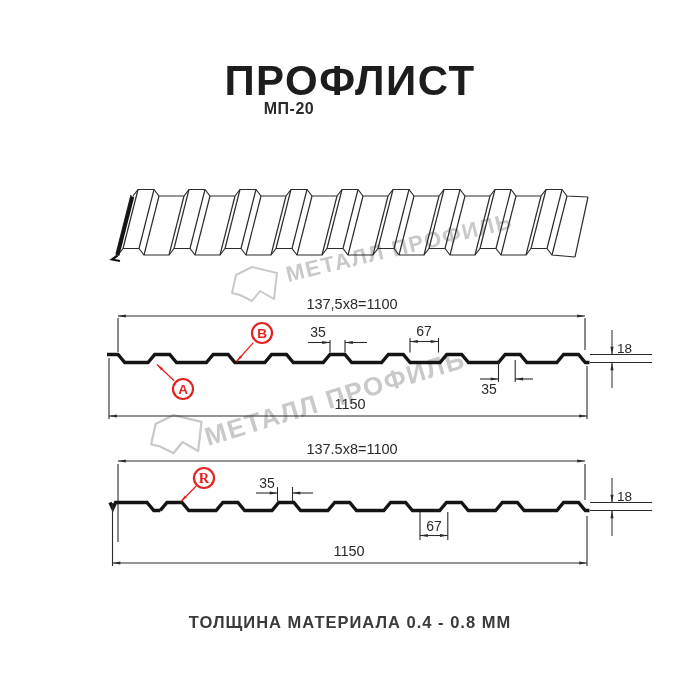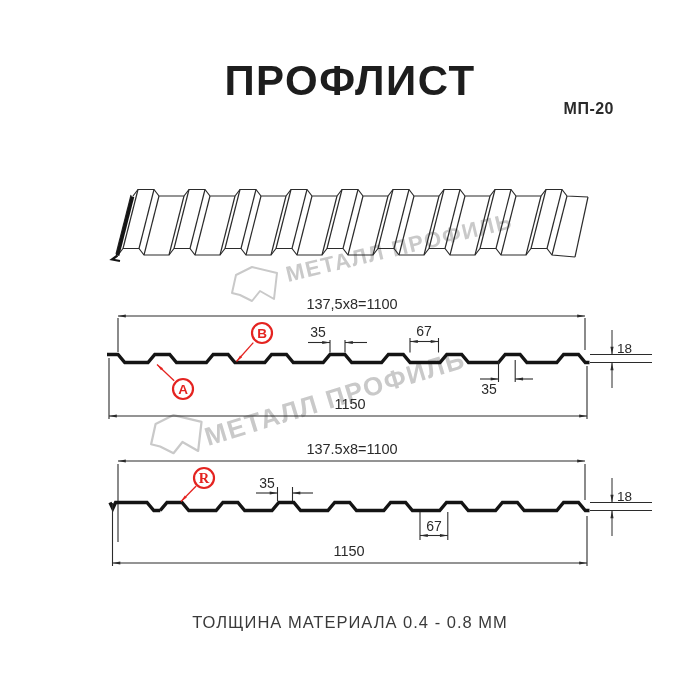--- a/index.html
+++ b/index.html
@@ -1,23 +1,23 @@
 <!DOCTYPE html>
 <html><head>
 <meta charset="utf-8">
 <style>
   html,body{margin:0;padding:0;background:#ffffff;width:700px;height:700px;overflow:hidden;
     font-family:"Liberation Sans",sans-serif;}
   .stage{position:relative;width:700px;height:700px;background:#fff;}
   .page-title{position:absolute;top:57px;left:0;width:700px;text-align:center;
     font-size:42px;font-weight:bold;letter-spacing:1.5px;color:#1d1d1d;}
-  .page-subtitle{position:absolute;top:100px;left:0;width:578px;text-align:right;
-    font-size:16px;font-weight:600;letter-spacing:.5px;color:#2a2a2a;padding-left:36px;}
+  .page-subtitle{position:absolute;top:100px;left:0;width:578px;text-align:center;
+    font-size:16px;font-weight:600;letter-spacing:.5px;color:#2a2a2a;}
   .footer-note{position:absolute;top:613px;left:0;width:700px;text-align:center;
-    font-size:16.5px;font-weight:400;letter-spacing:1px;color:#3a3a3a;}
+    font-size:16.5px;font-weight:700;letter-spacing:1px;color:#3a3a3a;}
   svg{position:absolute;top:0;left:0;}
 </style>
 </head>
 <body>
 
 <div class="stage">
   <div class="page-title">ПРОФЛИСТ</div>
   <div class="page-subtitle">МП-20</div>
   <svg id="cv" width="700" height="700" viewBox="0 0 700 700">
       <g>

